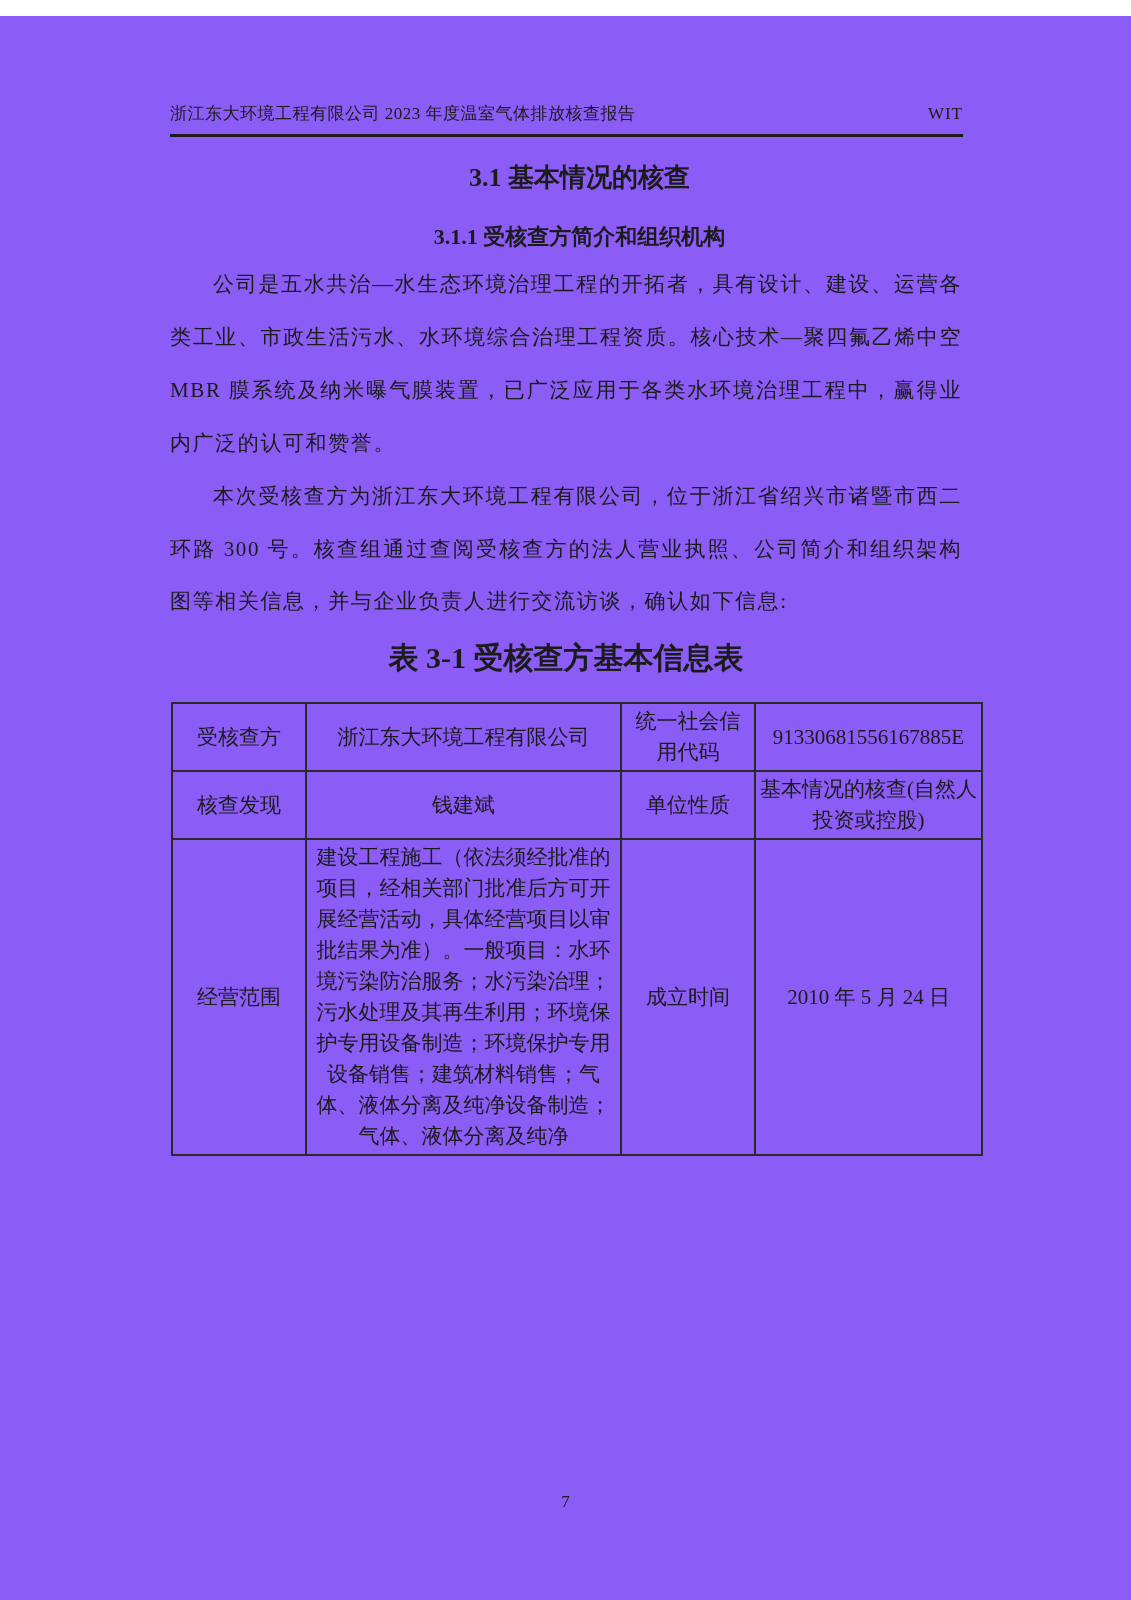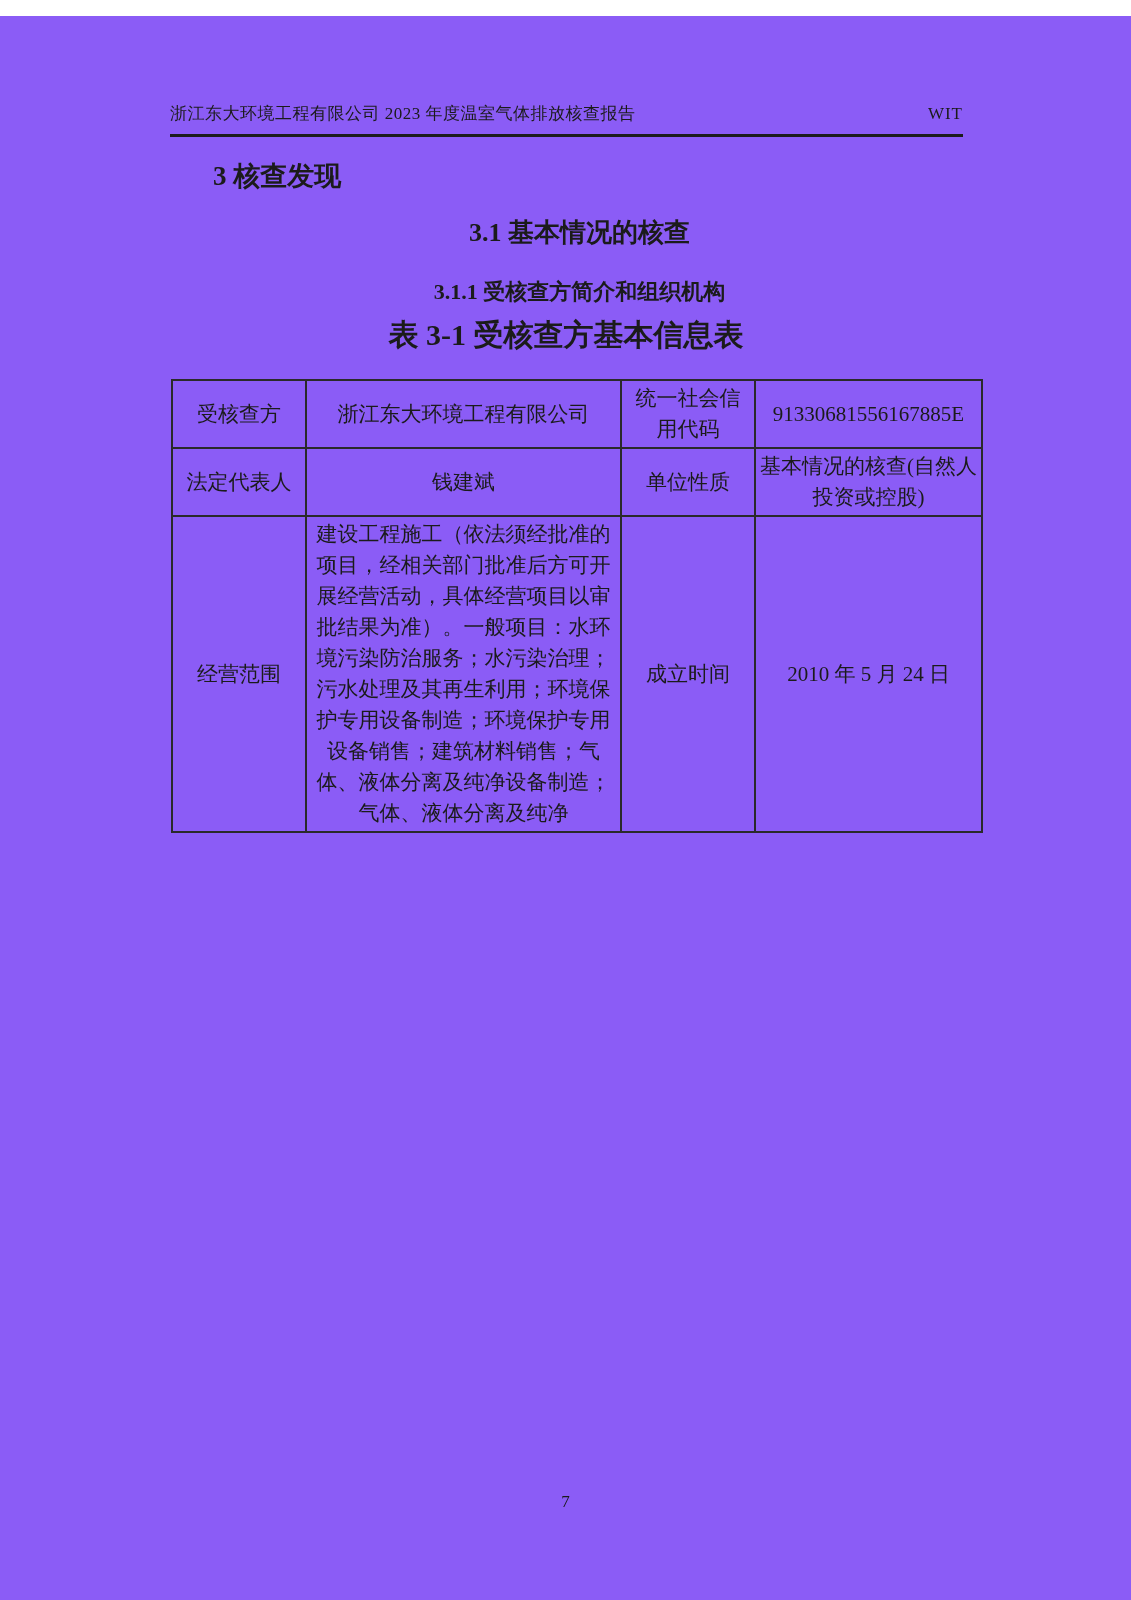--- a/index.html
+++ b/index.html
@@ -65,43 +65,44 @@
 
 <div class="page">
 
   <div class="hdr">
     <span class="hdr-title">浙江东大环境工程有限公司 2023 年度温室气体排放核查报告</span>
     <span class="hdr-logo">WIT</span>
   </div>
 
   <div class="content">
 
-    <div class="h1">3 核查发现</div>
     <div class="h2">3.1 基本情况的核查</div>
     <div class="h3">3.1.1 受核查方简介和组织机构</div>
 
+    <p class="para">公司是五水共治—水生态环境治理工程的开拓者，具有设计、建设、运营各类工业、市政生活污水、水环境综合治理工程资质。核心技术—聚四氟乙烯中空 MBR 膜系统及纳米曝气膜装置，已广泛应用于各类水环境治理工程中，赢得业内广泛的认可和赞誉。</p>
+    <p class="para">本次受核查方为浙江东大环境工程有限公司，位于浙江省绍兴市诸暨市西二环路 300 号。核查组通过查阅受核查方的法人营业执照、公司简介和组织架构图等相关信息，并与企业负责人进行交流访谈，确认如下信息:</p>
 
     <div class="tbl-title">表 3-1 受核查方基本信息表</div>
 
     <table class="info">
       <colgroup>
         <col class="c0">
           <col class="c1">
           <col class="c2">
           <col class="c3">
       </colgroup>
       <tbody>
         <tr class="r0">
           <td>受核查方</td>
           <td>浙江东大环境工程有限公司</td>
           <td class="narrow">统一社会信用代码</td>
           <td>91330681556167885E</td>
         </tr>
         <tr class="r1">
-          <td>法定代表人</td>
+          <td>核查发现</td>
           <td>钱建斌</td>
           <td class="narrow">单位性质</td>
           <td class="val3">基本情况的核查(自然人投资或控股)</td>
         </tr>
         <tr class="r2">
           <td>经营范围</td>
           <td class="scope">建设工程施工（依法须经批准的项目，经相关部门批准后方可开展经营活动，具体经营项目以审批结果为准）。一般项目：水环境污染防治服务；水污染治理；污水处理及其再生利用；环境保护专用设备制造；环境保护专用设备销售；建筑材料销售；气体、液体分离及纯净设备制造；气体、液体分离及纯净</td>
           <td class="narrow">成立时间</td>
           <td>2010 年 5 月 24 日</td>
         </tr>

